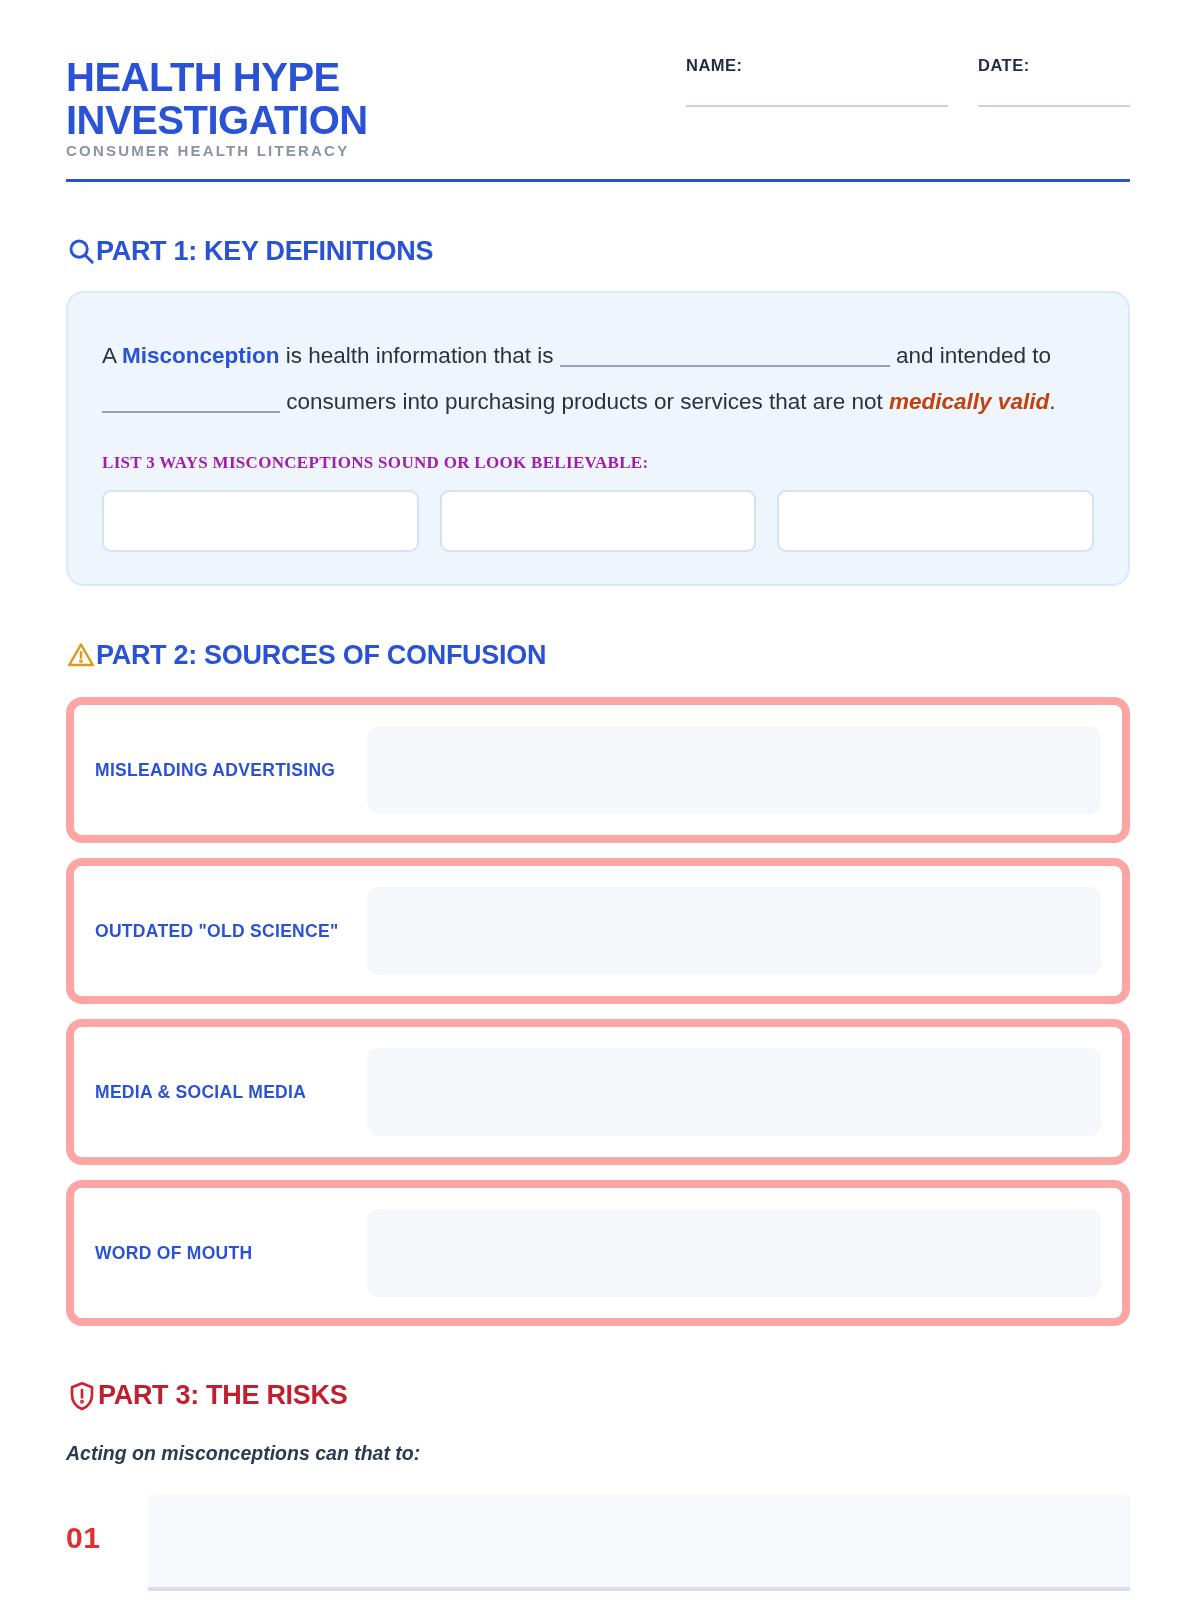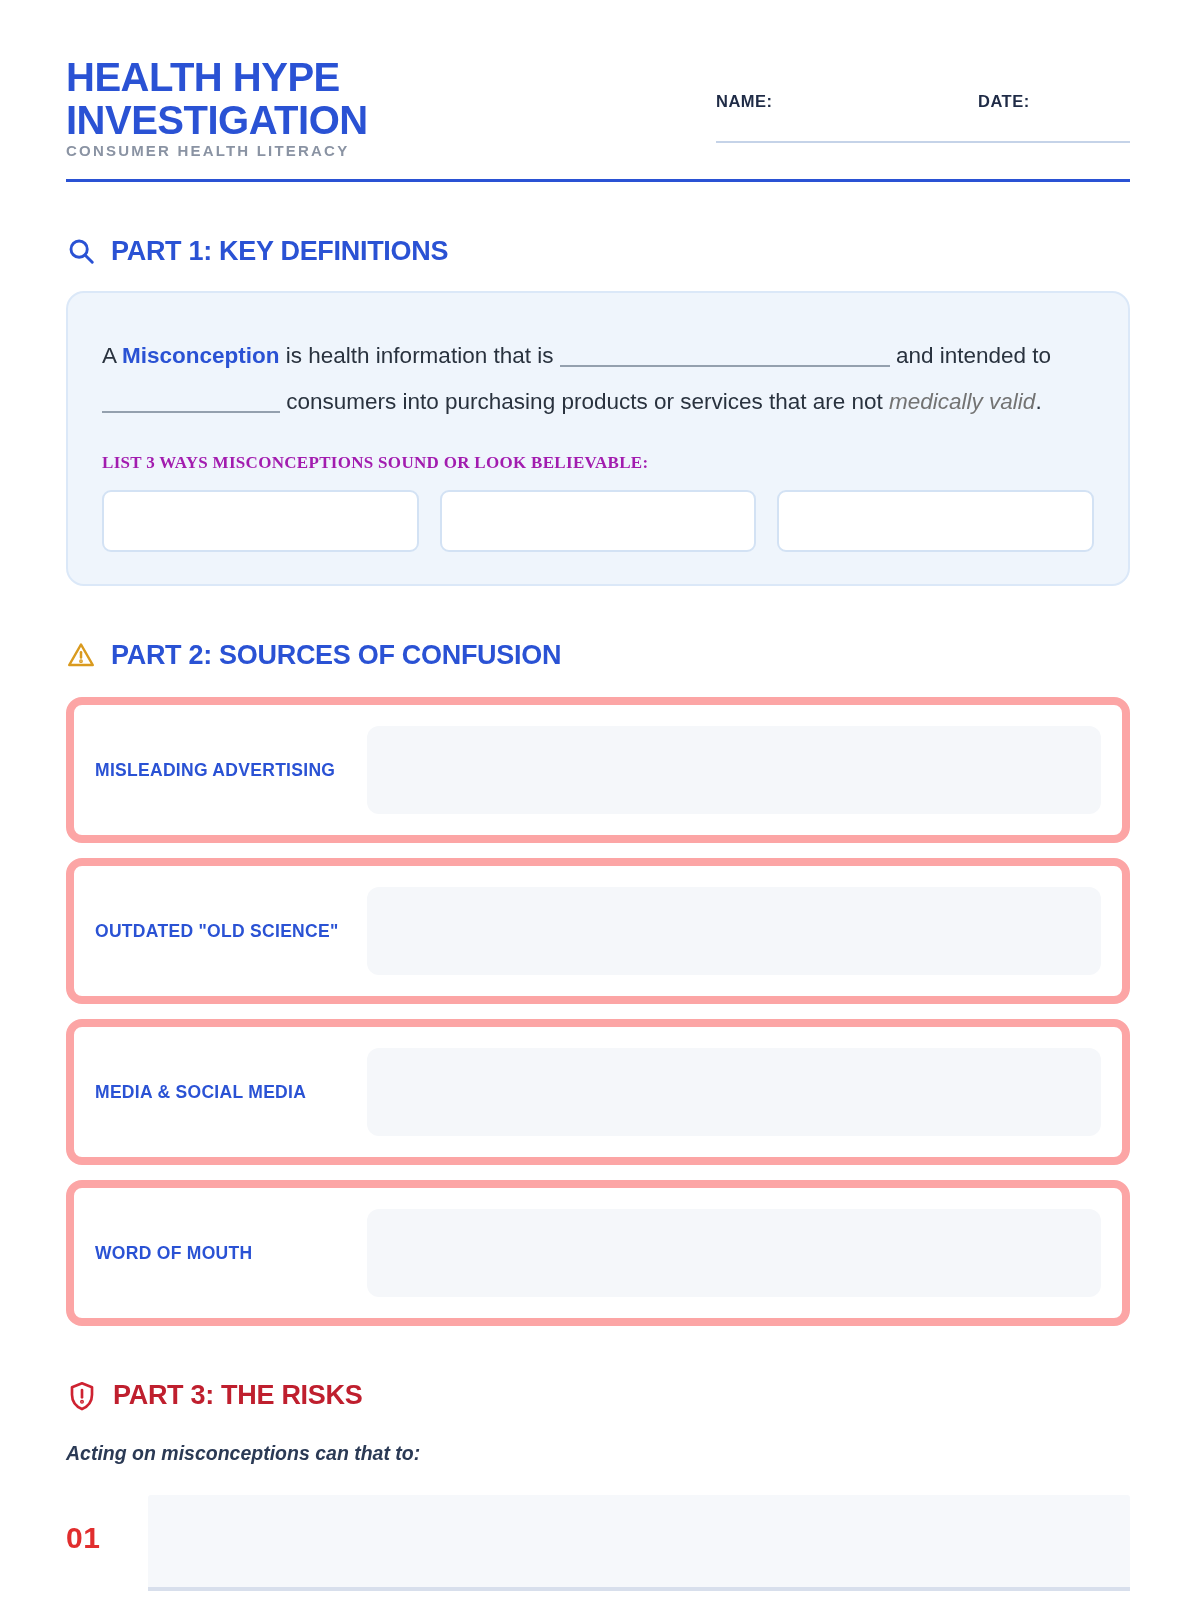--- a/index.html
+++ b/index.html
@@ -3,38 +3,38 @@
 <meta charset="utf-8">
 <style>
   html,body{margin:0;padding:0;background:#ffffff;}
   body{width:1200px;height:1600px;overflow:hidden;font-family:"Liberation Sans",sans-serif;}
   .page{box-sizing:border-box;width:1196px;height:1600px;padding:56px 66px 0;}
 
   
   .header{display:flex;justify-content:space-between;align-items:flex-start;}
   .title{font-size:40px;font-weight:700;color:#2a52d4;line-height:1.07;letter-spacing:-0.5px;}
   .subtitle{margin-top:0;font-size:15px;font-weight:700;color:#8a93a3;letter-spacing:2.2px;}
-  .fields{display:flex;margin-top:36px;}
+  .fields{display:flex;gap:30px;}
   .field-label{font-size:16.5px;font-weight:700;color:#1f2b46;letter-spacing:.5px;}
   .field-line{margin-top:30px;border-bottom:2px solid #c5d3e8;height:0;}
   .field-name .field-line{width:262px;}
   .field-date .field-line{width:152px;}
   .rule{margin-top:20px;height:3px;background:#2a52d4;}
 
   
-  .section-head{margin-top:54px;display:flex;align-items:center;gap:15px;}
+  .section-head{margin-top:54px;display:flex;align-items:center;gap:0;}
   .section-head h2{margin:0;font-size:27px;font-weight:700;letter-spacing:-0.3px;color:#2a52d4;}
   .section-head.red h2{color:#bf1f2e;}
   .sec-icon{width:30px;height:30px;flex:0 0 auto;}
 
   
   .def-card{margin-top:24px;background:#eff5fc;border:2px solid #dbe8f8;border-radius:18px;padding:40px 34px 32px;}
   .sentence{font-size:22.5px;color:#29323e;line-height:2.05;}
   .term{font-weight:700;color:#2a52d4;}
-  .emph{font-weight:400;font-style:italic;color:#737373;}
+  .emph{font-weight:700;font-style:italic;color:#c2410c;}
   .blank{display:inline-block;border-bottom:2px solid #94a0ae;height:1em;vertical-align:-4px;}
   .blank.b1{width:330px;}
   .blank.b2{width:178px;}
   .list-label{margin-top:28px;font-size:17px;font-weight:700;color:#a21caf;letter-spacing:.3px;font-family:Liberation Serif, serif;}
   .boxes{margin-top:17px;display:flex;gap:21px;}
   .abox{flex:1;height:58px;background:#ffffff;border:2px solid #d3e2f4;border-radius:9px;}
 
   
   .source-card{margin-top:15px;box-sizing:border-box;min-height:134px;border:8px solid #fca5a5;border-radius:16px;padding:21px;display:flex;align-items:center;gap:20px;background:#fff;}
   .source-card.first{margin-top:26px;}

